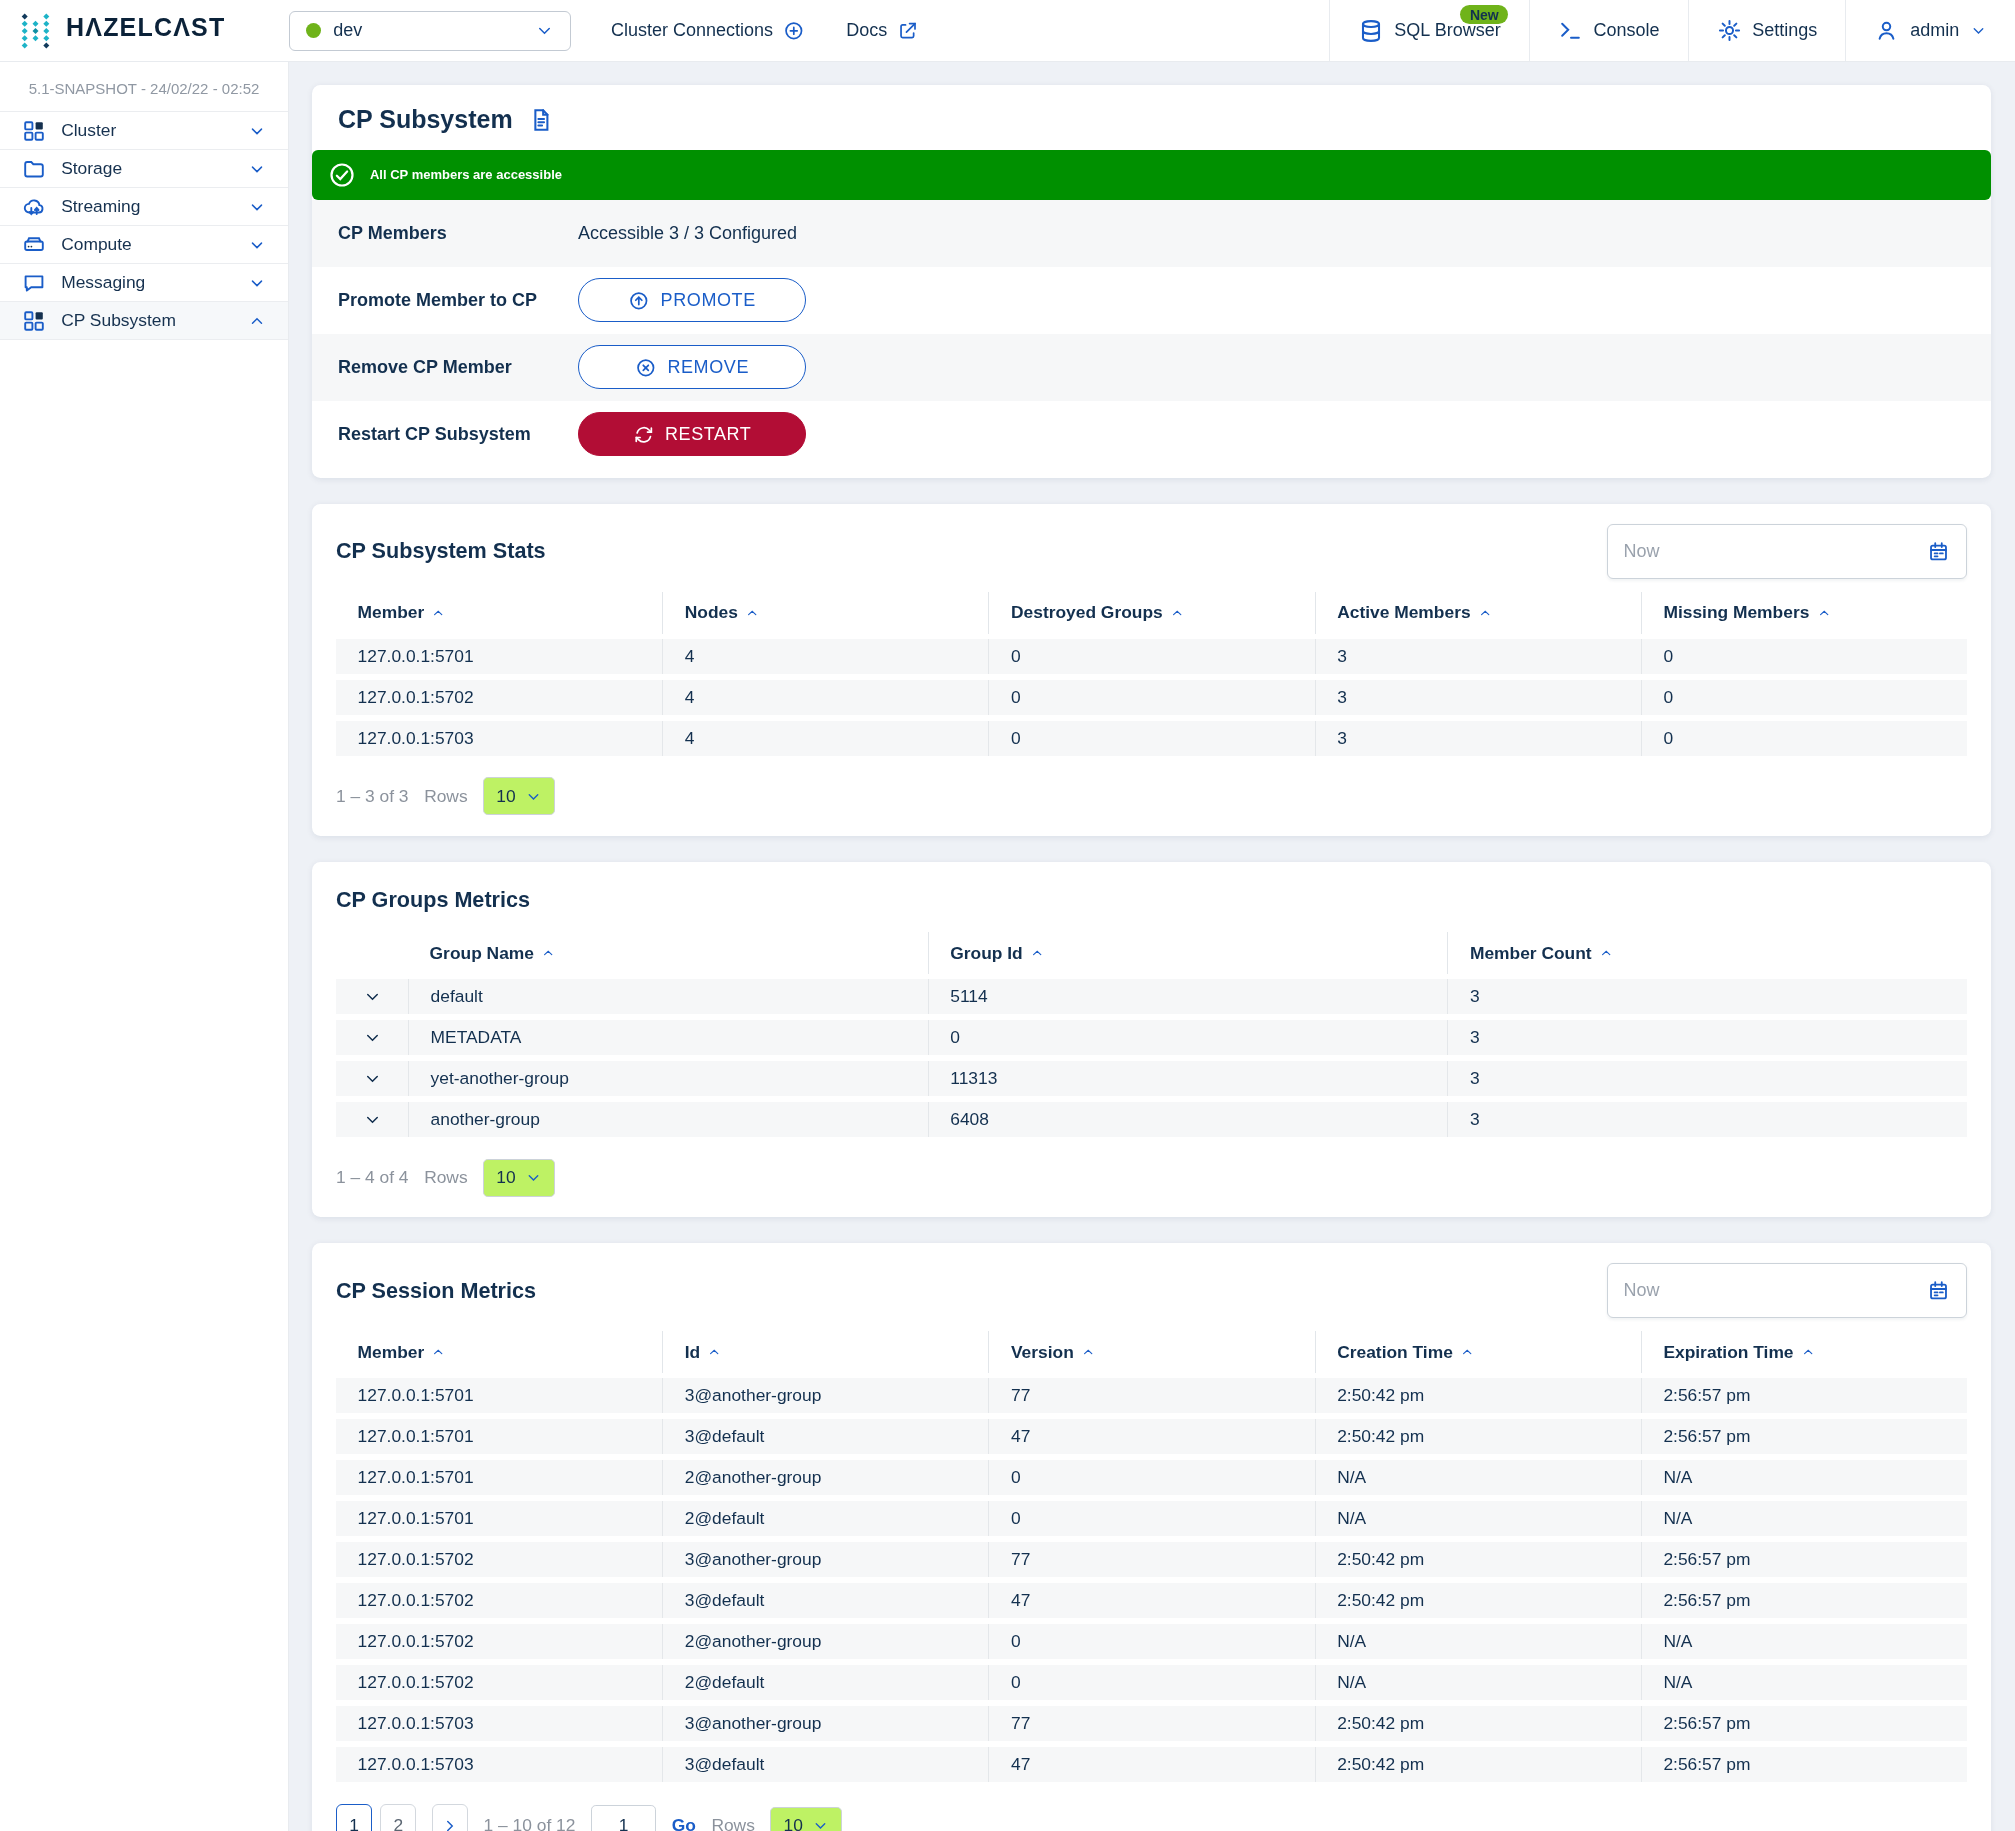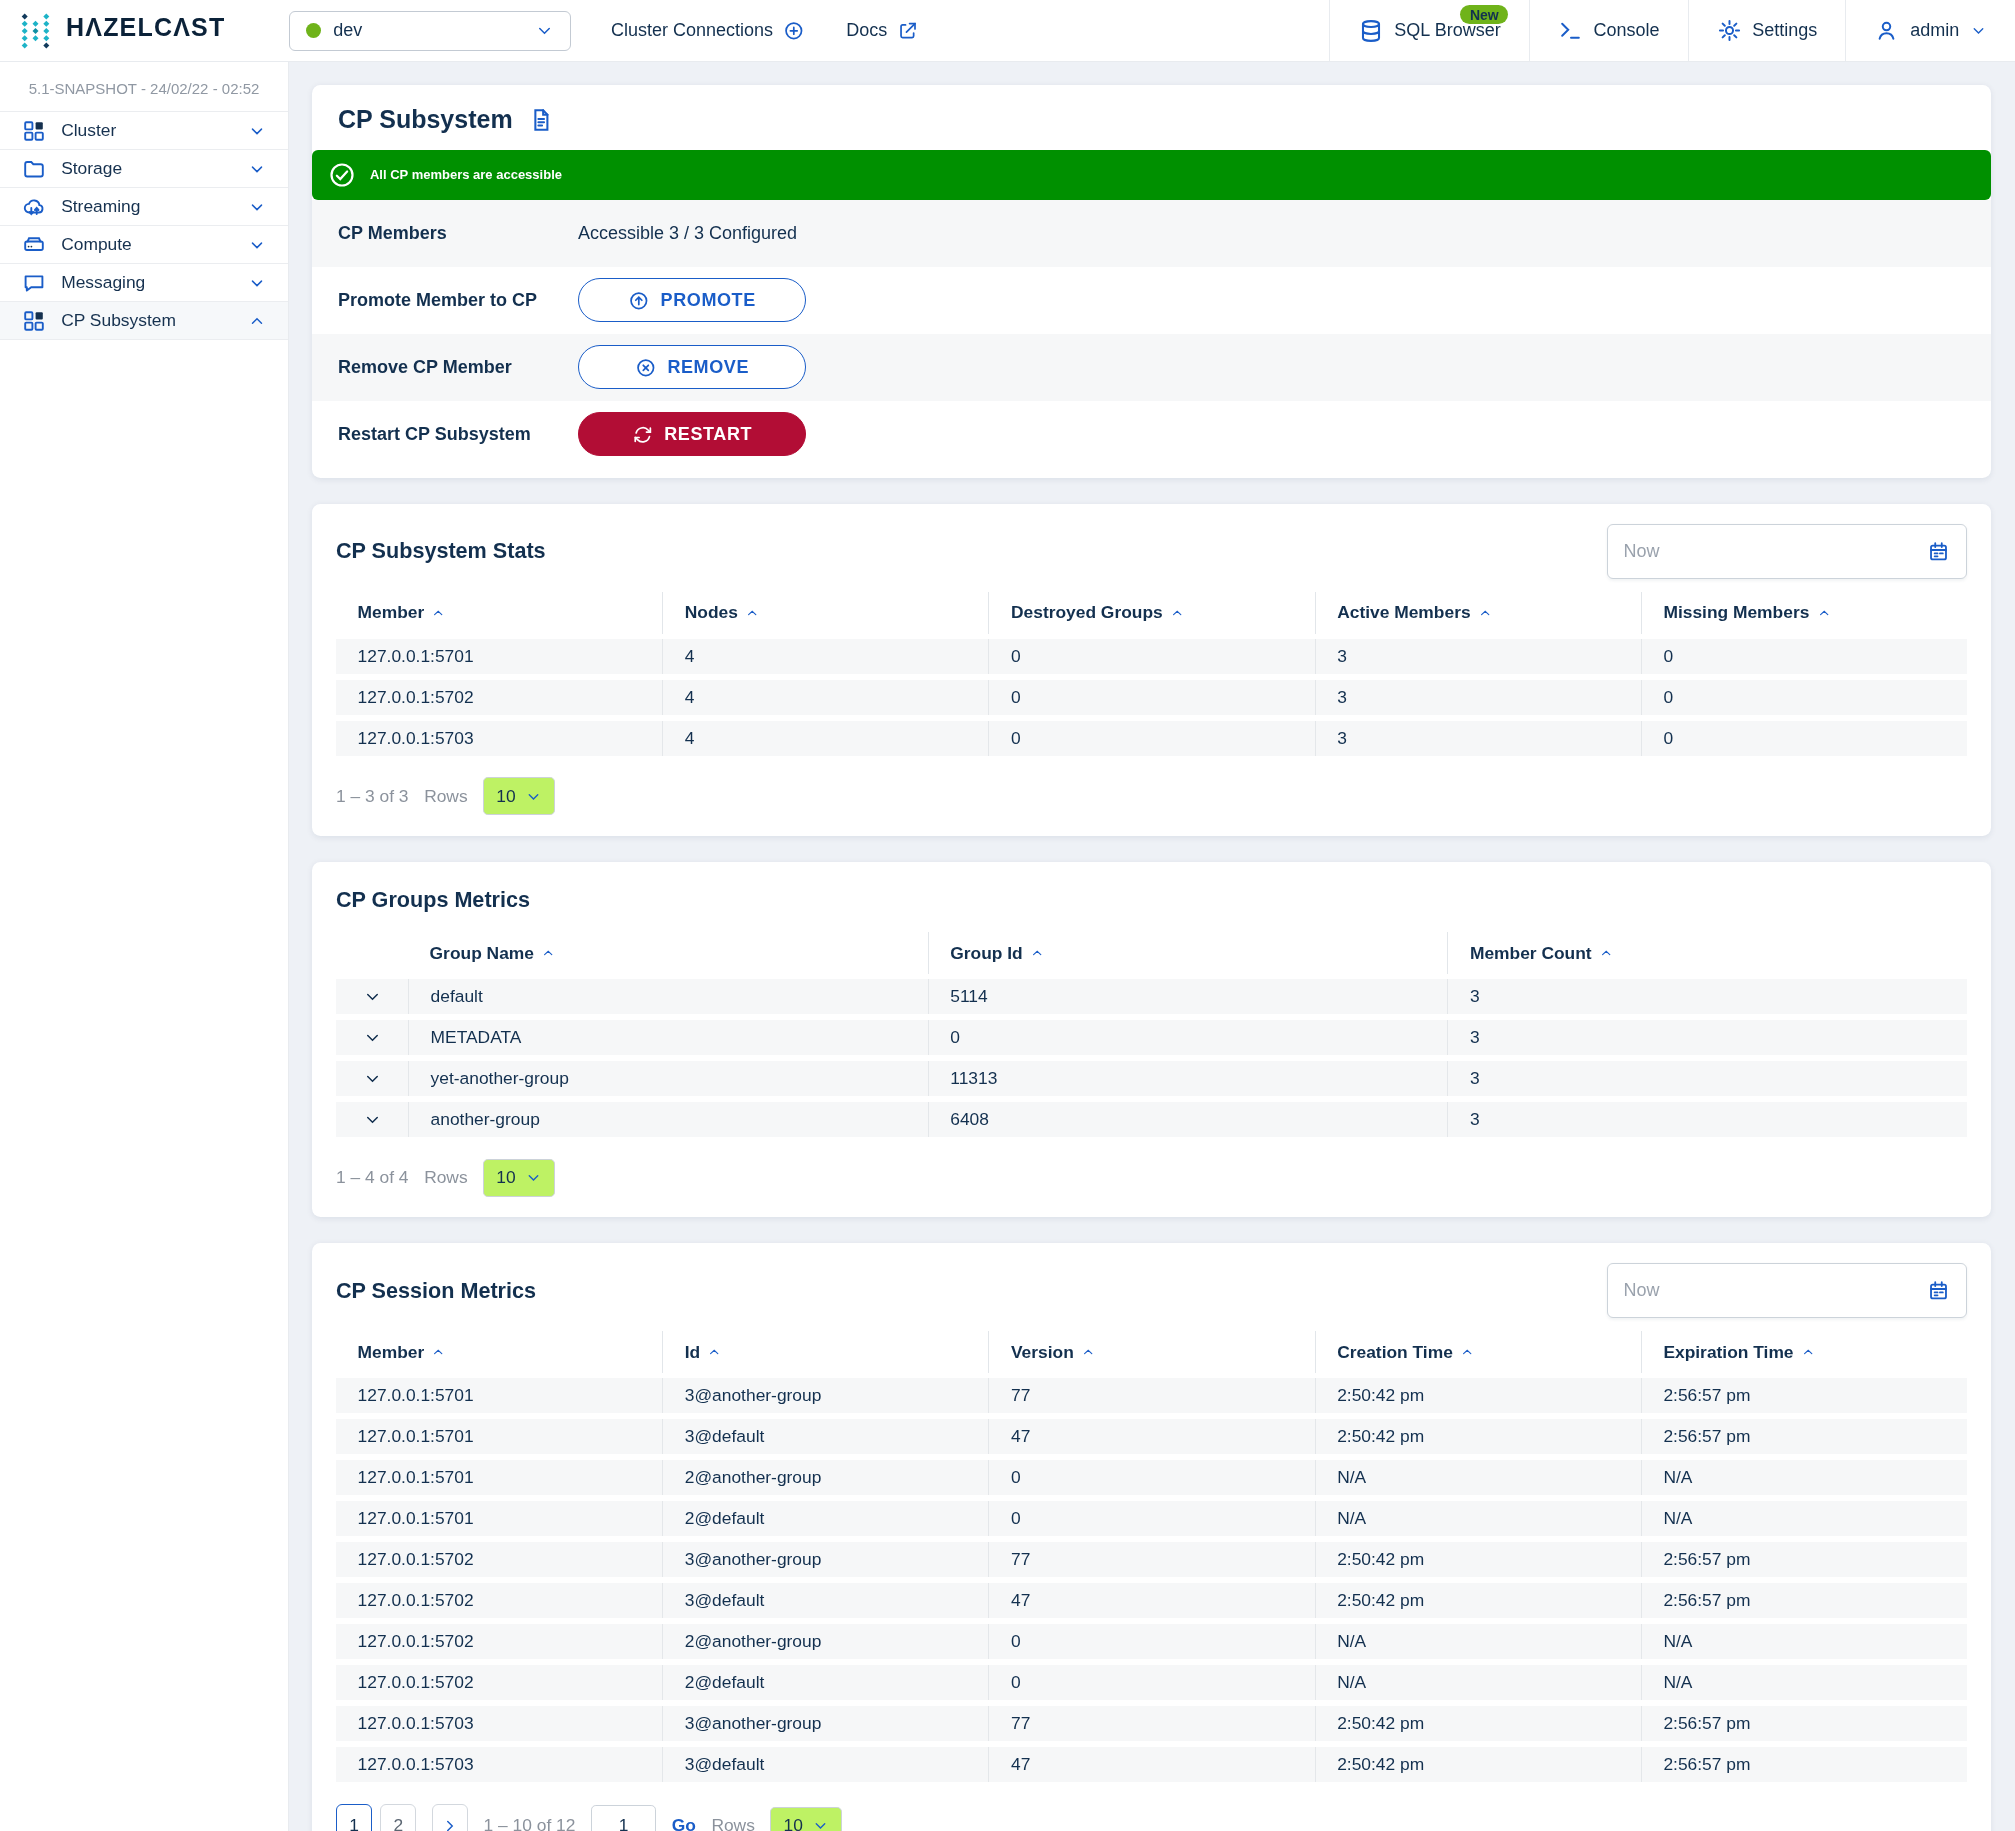--- a/index.html
+++ b/index.html
@@ -48,21 +48,21 @@
   .title-row{display:flex;align-items:center;gap:15.6px;padding:20.4px 26px 15.6px}
   .page-title{font-size:25px;font-weight:600;color:#13304f}
   .banner{height:50px;background:var(--green);border-radius:6px;display:flex;
     align-items:center;gap:14.4px;padding:0 15.6px;color:#fff;font-size:13px;font-weight:600}
   .info-row{display:grid;grid-template-columns:240px 1fr;align-items:center;
     height:67px;padding:0 26px}
   .info-row.alt{background:#f6f7f8}
   .info-label{font-size:18px;font-weight:600;color:#13304f}
   .info-value{font-size:18px;color:#13304f}
   .btn{display:inline-flex;align-items:center;justify-content:center;gap:10.8px;height:44px;
-    min-width:228px;padding:0 32px;border-radius:599px;font-size:18px;font-weight:700;
+    min-width:228px;padding:0 32px;border-radius:599px;font-size:18px;font-weight:400;
     letter-spacing:0.6px;cursor:pointer;justify-self:start;background:#fff;
     border:1.5px solid var(--accent);color:var(--accent)}
   .btn.danger{background:var(--red);border-color:var(--red);color:#fff}
 
   
   .card-pad{padding:20.4px 24px 13px}
   .card-head{display:flex;align-items:center;justify-content:space-between;min-height:55px;margin-bottom:13px}
   .card-title{font-size:21.6px;font-weight:600;color:#13304f}
   .now-box{width:360px;height:55px;border:1.2px solid #ccd3da;border-radius:6px;background:#fff;
     box-shadow:0 1.2px 3px rgba(18,43,76,.06);display:flex;align-items:center;

